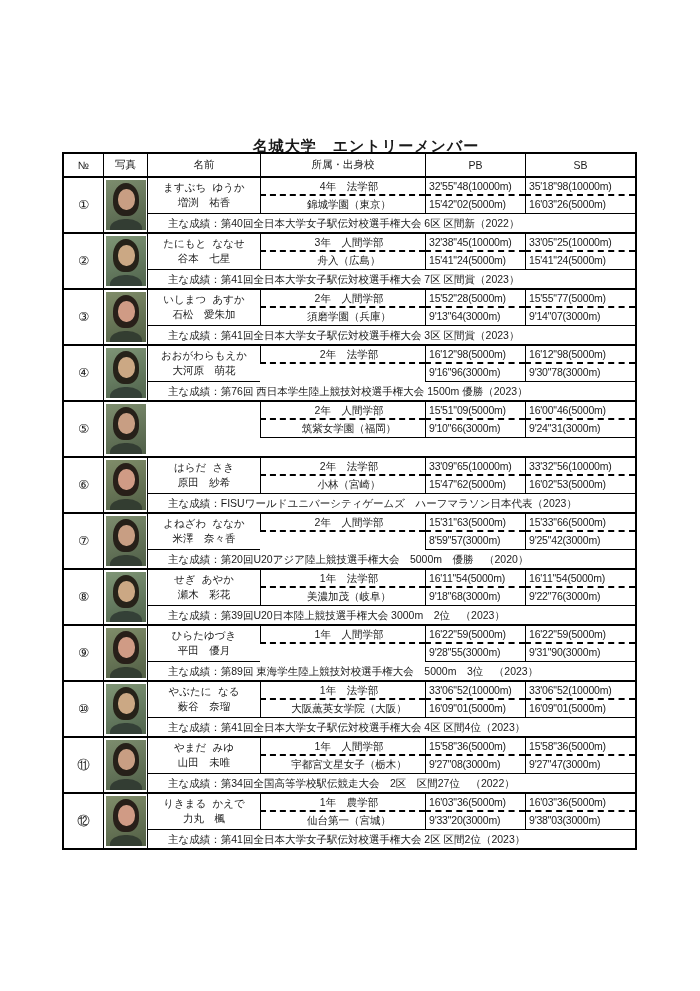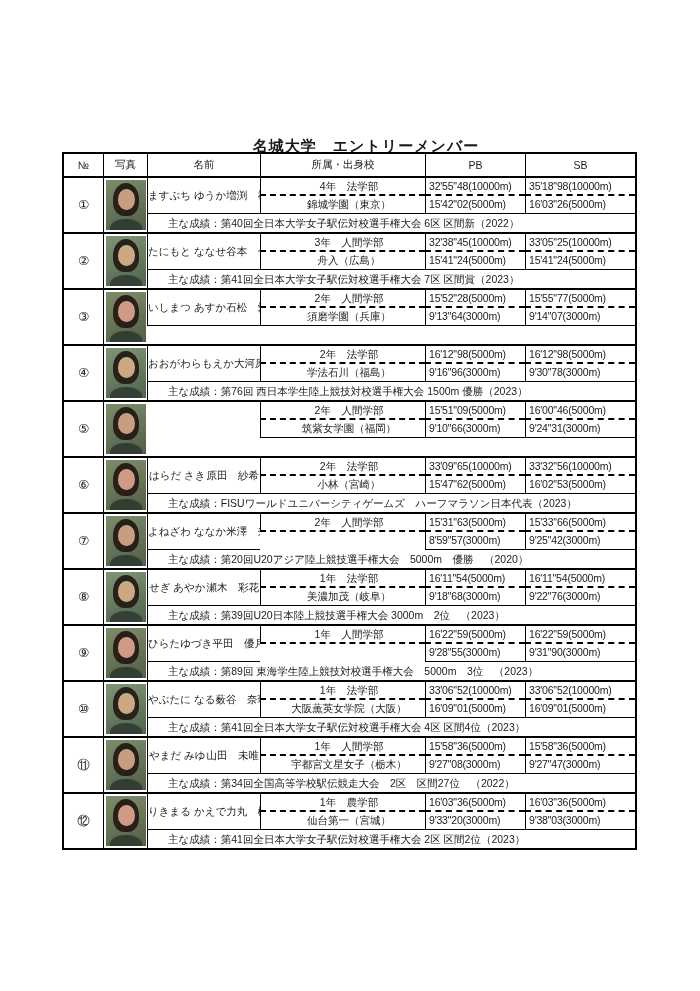--- a/index.html
+++ b/index.html
@@ -33,21 +33,21 @@
   #blocks .block:last-child{border-bottom:none;}
   .cell{
     box-sizing:border-box;display:flex;align-items:center;justify-content:center;
     font-size:10.5px;white-space:nowrap;overflow:hidden;line-height:1;
   }
   .c-no{grid-column:1;grid-row:1/4;font-size:12.5px;}
   .c-photo{grid-column:2;grid-row:1/4;border-left:1px solid var(--border,#000);}
   .c-name{
     grid-column:3;grid-row:1/3;border-left:1px solid var(--border,#000);
     border-bottom:1px solid var(--border,#000);
-    justify-content:space-evenly;
+    flex-direction:column;justify-content:space-evenly;font-family:Liberation Mono, monospace;
   }
   .r1{grid-row:1;}
   .r2{grid-row:2;border-bottom:1px solid var(--border,#000);}
   .c-aff{grid-column:4;border-left:1px solid var(--border,#000);padding-left:12px;}
   .c-pb{grid-column:5;border-left:1px solid var(--border,#000);}
   .c-sb{grid-column:6;border-left:1px solid var(--border,#000);}
   .dash{border-bottom:2px dashed var(--border,#000);}
   .num{justify-content:flex-start;padding-left:3px;letter-spacing:-0.2px;}
   .c-result{
     grid-column:3/7;grid-row:3;border-left:1px solid var(--border,#000);
@@ -136,39 +136,39 @@
     <div class="cell c-name">
       <div>いしまつ あすか</div>
       <div>石松　愛朱加</div>
     </div>
     <div class="cell c-aff r1 dash">2年　人間学部</div>
     <div class="cell c-pb r1 dash num">15'52"28(5000m)</div>
     <div class="cell c-sb r1 dash num">15'55"77(5000m)</div>
     <div class="cell c-aff r2">須磨学園（兵庫）</div>
     <div class="cell c-pb r2 num">9'13"64(3000m)</div>
     <div class="cell c-sb r2 num">9'14"07(3000m)</div>
+    <div class="cell c-result">主な成績：第41回全日本大学女子駅伝対校選手権大会 3区 区間賞（2023）</div>
   </div>
 
   <div class="block">
     <div class="cell c-no">④</div>
     <div class="cell c-photo">
       <div class="avatar">
         <div class="av-hair"></div>
         <div class="av-face"></div>
         <div class="av-torso"></div>
       </div>
     </div>
     <div class="cell c-name">
       <div>おおがわらもえか</div>
       <div>大河原　萌花</div>
     </div>
     <div class="cell c-aff r1 dash">2年　法学部</div>
     <div class="cell c-pb r1 dash num">16'12"98(5000m)</div>
     <div class="cell c-sb r1 dash num">16'12"98(5000m)</div>
-    <div class="cell c-aff r2">学法石川（福島）</div>
     <div class="cell c-pb r2 num">9'16"96(3000m)</div>
     <div class="cell c-sb r2 num">9'30"78(3000m)</div>
     <div class="cell c-result">主な成績：第76回 西日本学生陸上競技対校選手権大会 1500m 優勝（2023）</div>
   </div>
 
   <div class="block">
     <div class="cell c-no">⑤</div>
     <div class="cell c-photo">
       <div class="avatar">
         <div class="av-hair"></div>

